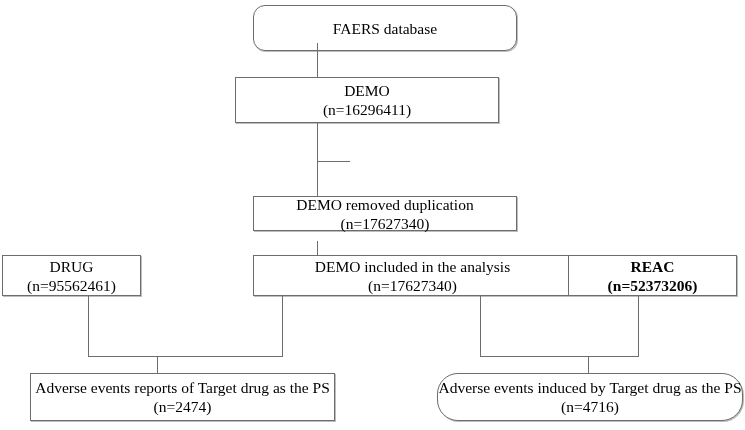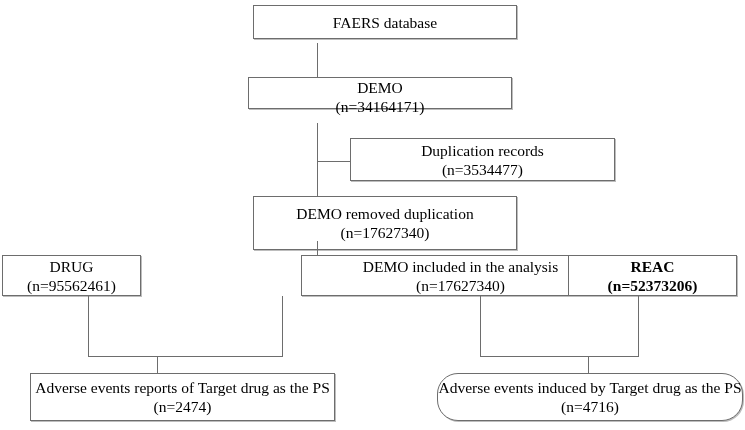--- a/index.html
+++ b/index.html
@@ -35,40 +35,36 @@
     background: #6d6d6d;
   }
   .v { width: 1px; }
   .h { height: 1px; }
 </style>
 </head>
 <body>
 
 <div id="canvas">
 
-  <div class="box" style="left:253px; top:5px; width:264px; height:34px;">
+  <div class="box" style="left:253px; top:5px; width:264px; height:46px;border-radius:12px;">
     <div>FAERS database</div>
   </div>
 
-  <div class="box" style="left:248px; top:77px; width:264px; height:32px;justify-content:space-between;">
+  <div class="box" style="left:235px; top:77px; width:264px; height:46px;">
     <div>DEMO</div>
-    <div>(n=34164171)</div>
+    <div>(n=16296411)</div>
   </div>
 
-  <div class="box" style="left:350px; top:138px; width:265px; height:43px;">
-    <div>Duplication records</div>
-    <div>(n=3534477)</div>
-  </div>
 
-  <div class="box" style="left:253px; top:196px; width:264px; height:54px;">
+  <div class="box" style="left:253px; top:196px; width:264px; height:35px;">
     <div>DEMO removed duplication</div>
     <div>(n=17627340)</div>
   </div>
 
-  <div class="box" style="left:253px; top:255px; width:319px; height:41px;margin-left:48px;">
+  <div class="box" style="left:253px; top:255px; width:319px; height:41px;">
     <div>DEMO included in the analysis</div>
     <div>(n=17627340)</div>
   </div>
 
   <div class="box" style="left:2px; top:255px; width:139px; height:41px;">
     <div>DRUG</div>
     <div>(n=95562461)</div>
   </div>
 
   <div class="box" style="left:568px; top:255px; width:169px; height:41px;font-weight:bold;">

